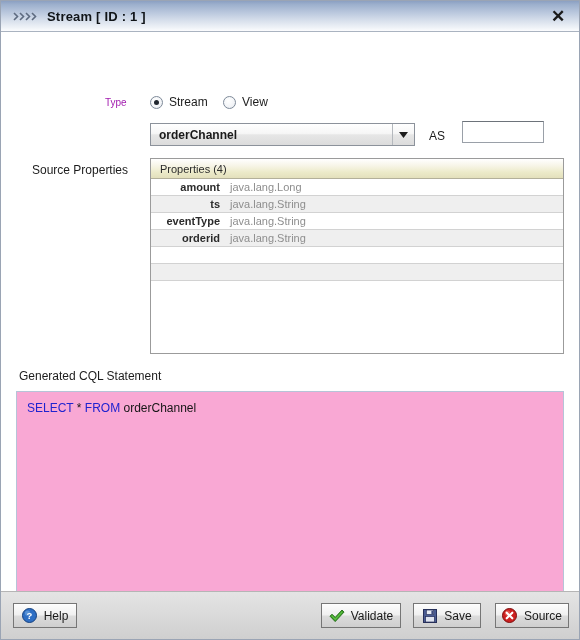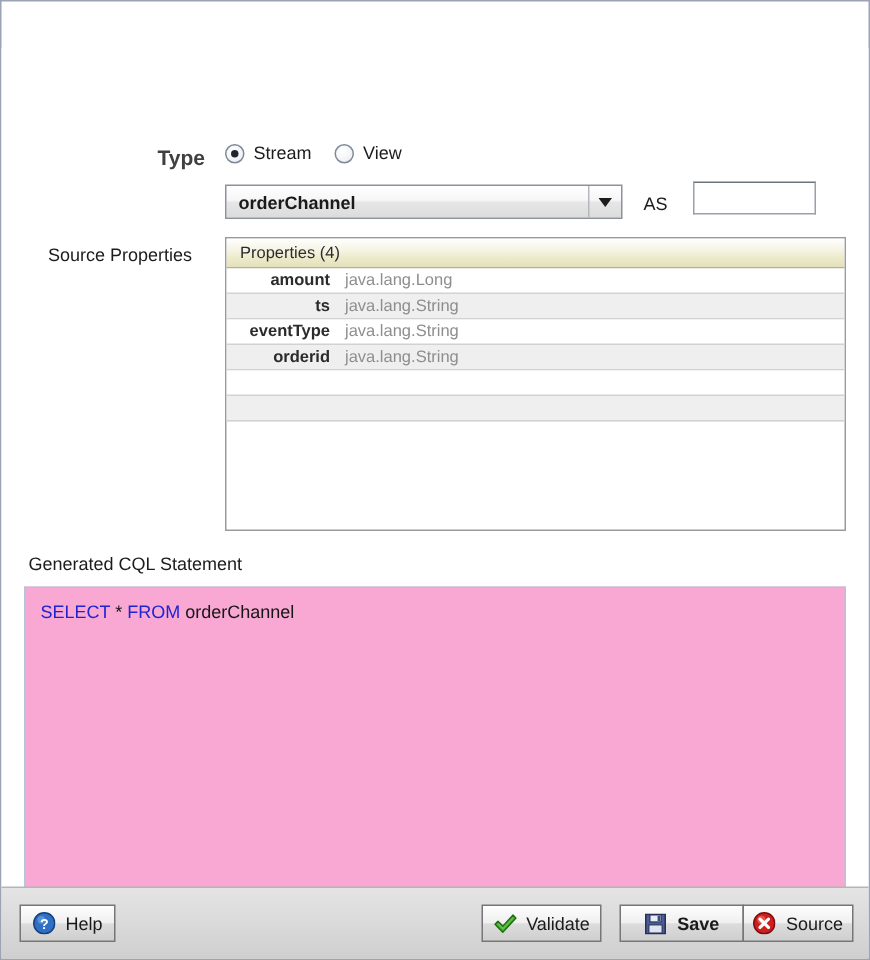--- a/index.html
+++ b/index.html
@@ -53,21 +53,21 @@
   
   #body {
     position: absolute; left: 0; top: 31px;
     width: 578px; height: 560px;
     background: #ffffff;
   }
 
   
   #type-label {
     position: absolute; left: 104px; top: 65px;
-    font-size: 14px; color: #404040; font-weight: bold;
+    font-size: 10px; color: #a21caf;
   }
   .radio-wrap {
     position: absolute; top: 63px;
     display: flex; align-items: center;
     cursor: pointer;
   }
   #radio-stream-wrap { left: 149px; }
   #radio-view-wrap   { left: 222px; }
   .radio {
     width: 13px; height: 13px; border-radius: 50%;
@@ -219,28 +219,42 @@
   }
   .btn-icon {
     width: 16px; height: 16px;
     margin-right: 6px;
     display: flex; align-items: center; justify-content: center;
     flex: none;
   }
   .btn-icon svg { display: block; }
   #btn-help     { left: 12px;  top: 11px; width: 64px; }
   #btn-validate { left: 320px; top: 11px; width: 80px; }
-  #btn-save     { left: 412px; top: 11px; width: 83px; font-weight: bold; }
+  #btn-save     { left: 412px; top: 11px; width: 68px; }
   #btn-cancel   { left: 494px; top: 11px; width: 74px; }
 </style>
 </head>
 <body>
 
 <div id="app">
 
+  <div id="titlebar">
+    <div id="title-icon">
+      <svg width="26" height="11" viewBox="0 0 26 11">
+        <g fill="none" stroke="#5e6b80" stroke-width="1.6">
+          <polyline points="2,2 5.5,5.5 2,9"></polyline>
+          <polyline points="8,2 11.5,5.5 8,9"></polyline>
+          <polyline points="14,2 17.5,5.5 14,9"></polyline>
+          <polyline points="20,2 23.5,5.5 20,9"></polyline>
+        </g>
+      </svg>
+    </div>
+    <div id="title-text">Stream [ ID : 1 ]</div>
+    <div id="close-btn">✕</div>
+  </div>
 
   <div id="body">
 
     <div id="type-label">Type</div>
 
     <div class="radio-wrap" id="radio-stream-wrap">
       <span class="radio checked"></span>
       <span class="radio-label">Stream</span>
     </div>
 

